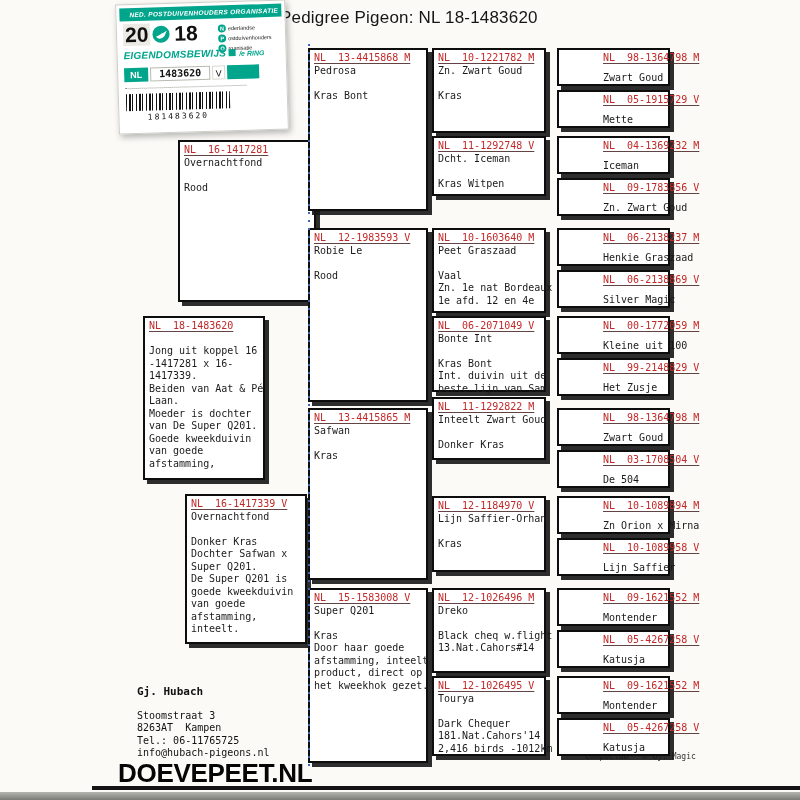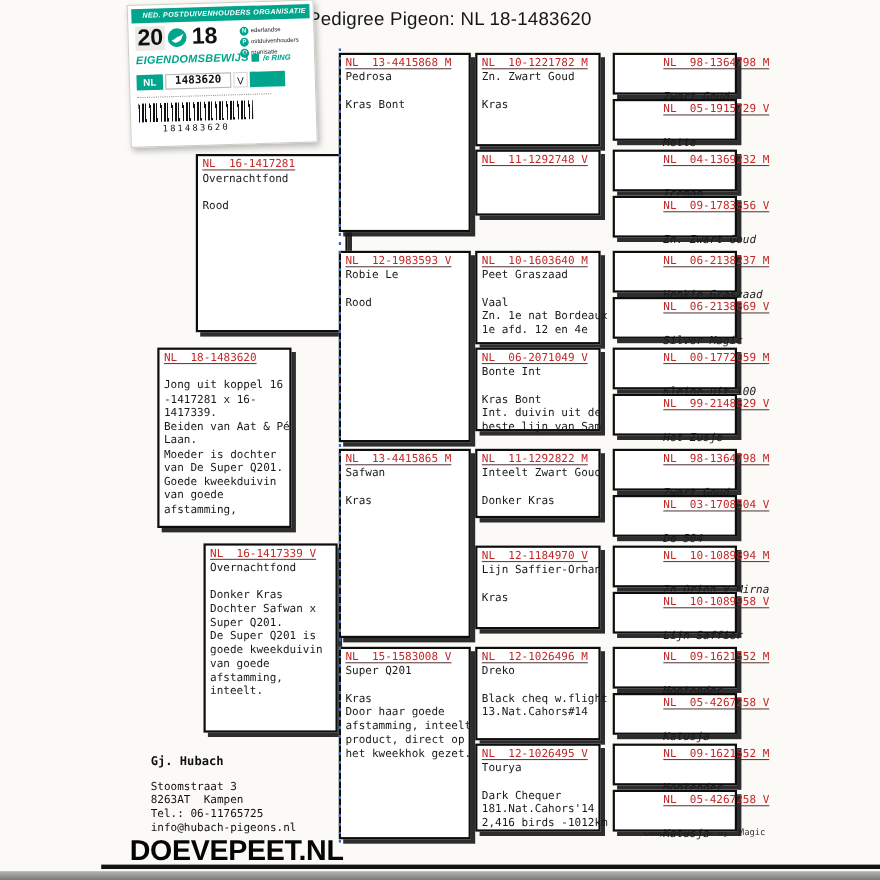--- a/index.html
+++ b/index.html
@@ -13,21 +13,21 @@
   
   .pb { position:absolute; background:#fff; border:2px solid #0d0d0d;
         box-shadow:4px 4px 0 rgba(22,22,22,.9); padding:2px 4px;
         font-size:10px; line-height:12.5px; color:#1a1a1a; z-index:2; }
   .pb .ring { color:#c22828; text-decoration:underline; text-underline-offset:2px;
               text-decoration-color:rgba(70,35,35,.85); white-space:pre; }
   .pb .line { white-space:pre; min-height:12.5px; }
   .c3 { left:308px; width:120px; }
   .c4 { left:432px; width:114px; }
   .c5 { left:557px; width:113px; height:38px;padding-left:44px; }
-  .c5 .line { margin-top:18px;font-style:italic; }
+  .c5 .line { margin-top:7px; }
 
   
   .blue-dots { position:absolute; left:308px; top:44px; width:2px; height:722px; z-index:5;
                background:repeating-linear-gradient(180deg,#3b64c4 0 2.5px, transparent 2.5px 8px); }
 
   
   .breeder { position:absolute; left:137px; top:686px; font-size:10px; line-height:12.5px; color:#111; }
   .breeder .name { font-size:11px; font-weight:bold; margin-bottom:11px; }
   .breeder .line { white-space:pre; }
   .watermark { position:absolute; left:118px; top:758px; font-family:"Liberation Sans", sans-serif;
@@ -139,21 +139,21 @@
         <div class="line">1417339.</div>
         <div class="line">Beiden van Aat &amp; Pé</div>
         <div class="line">Laan.</div>
         <div class="line">Moeder is dochter</div>
         <div class="line">van De Super Q201.</div>
         <div class="line">Goede kweekduivin</div>
         <div class="line">van goede</div>
         <div class="line">afstamming,</div>
       </div>
   </div>
-  <div class="pb" style="left:185px;top:494px;width:122px;height:172px">
+  <div class="pb" style="left:185px;top:494px;width:122px;height:150px">
     <div class="ring">NL  16-1417339 V</div>
     <div>
         <div class="line">Overnachtfond</div>
         <div class="line">&nbsp;</div>
         <div class="line">Donker Kras</div>
         <div class="line">Dochter Safwan x</div>
         <div class="line">Super Q201.</div>
         <div class="line">De Super Q201 is</div>
         <div class="line">goede kweekduivin</div>
         <div class="line">van goede</div>
@@ -202,20 +202,25 @@
   <div class="pb c4" style="top:48px;height:85px">
     <div class="ring">NL  10-1221782 M</div>
     <div>
         <div class="line">Zn. Zwart Goud</div>
         <div class="line">&nbsp;</div>
         <div class="line">Kras</div>
       </div>
   </div>
   <div class="pb c4" style="top:136px;height:60px">
     <div class="ring">NL  11-1292748 V</div>
+    <div>
+        <div class="line">Dcht. Iceman</div>
+        <div class="line">&nbsp;</div>
+        <div class="line">Kras Witpen</div>
+      </div>
   </div>
   <div class="pb c4" style="top:228px;height:85px">
     <div class="ring">NL  10-1603640 M</div>
     <div>
         <div class="line">Peet Graszaad</div>
         <div class="line">&nbsp;</div>
         <div class="line">Vaal</div>
         <div class="line">Zn. 1e nat Bordeaux</div>
         <div class="line">1e afd. 12 en 4e</div>
       </div>
@@ -223,21 +228,21 @@
   <div class="pb c4" style="top:316px;height:76px">
     <div class="ring">NL  06-2071049 V</div>
     <div>
         <div class="line">Bonte Int</div>
         <div class="line">&nbsp;</div>
         <div class="line">Kras Bont</div>
         <div class="line">Int. duivin uit de</div>
         <div class="line">beste lijn van Sam</div>
       </div>
   </div>
-  <div class="pb c4" style="top:408px;height:63px">
+  <div class="pb c4" style="top:397px;height:63px">
     <div class="ring">NL  11-1292822 M</div>
     <div>
         <div class="line">Inteelt Zwart Goud</div>
         <div class="line">&nbsp;</div>
         <div class="line">Donker Kras</div>
       </div>
   </div>
   <div class="pb c4" style="top:496px;height:76px">
     <div class="ring">NL  12-1184970 V</div>
     <div>

